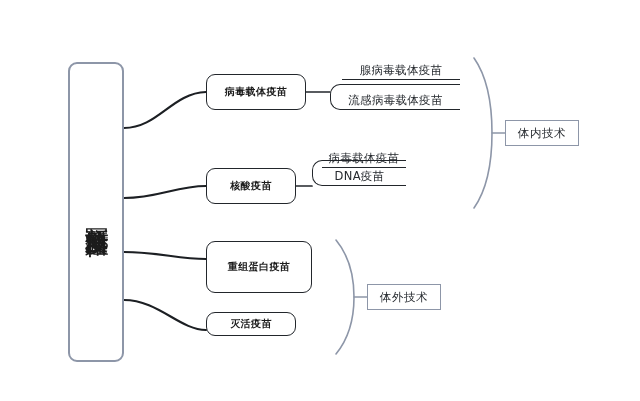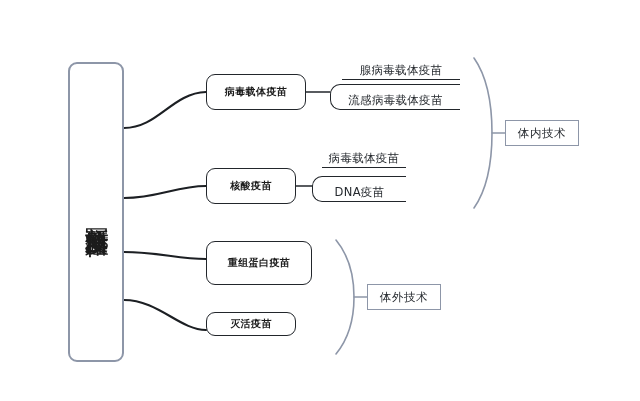--- a/index.html
+++ b/index.html
@@ -65,21 +65,21 @@
   }
   .branch span {
     font-size: 10px;
     color: #1c1c1c;
     font-weight: 600;
     letter-spacing: 0.4px;
     white-space: nowrap;
   }
   #branch-0 { left: 206px; top: 74px;  width: 100px; height: 36px; }
   #branch-1 { left: 206px; top: 168px; width: 90px;  height: 36px; align-items: center; }
-  #branch-2 { left: 206px; top: 241px; width: 106px; height: 44px; }
+  #branch-2 { left: 206px; top: 241px; width: 106px; height: 52px; }
   #branch-3 { left: 206px; top: 312px; width: 90px;  height: 24px; }
 
   
   .leaf {
     position: absolute;
     z-index: 3;
     box-sizing: border-box;
     display: flex;
     align-items: flex-end;
     justify-content: center;
@@ -96,21 +96,21 @@
   
   .leaf.bracketed {
     border-left: 1.6px solid #22262b;
     border-top: 1.6px solid #22262b;
     border-top-left-radius: 10px;
     border-bottom-left-radius: 10px;
   }
   #leaf-0-0 { left: 342px; top: 60px;  width: 118px; height: 20px; }
   #leaf-0-1 { left: 330px; top: 84px;  width: 130px; height: 26px; text-align: right; }
   #leaf-1-0 { left: 322px; top: 148px; width: 84px;  height: 20px; }
-  #leaf-1-1 { left: 312px; top: 176px; width: 94px;  height: 26px; }
+  #leaf-1-1 { left: 312px; top: 160px; width: 94px;  height: 26px; }
 
   
   .group-label {
     position: absolute;
     border: 1.5px solid #8d96a8;
     border-radius: 0;
     background: #ffffff;
     box-sizing: border-box;
     display: flex;
     align-items: center;

